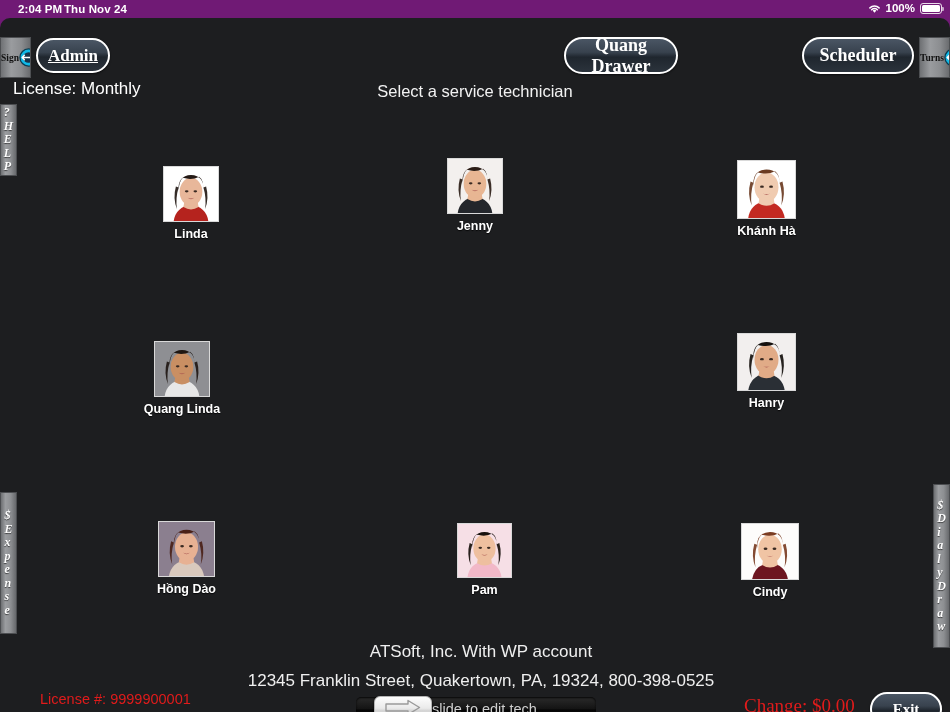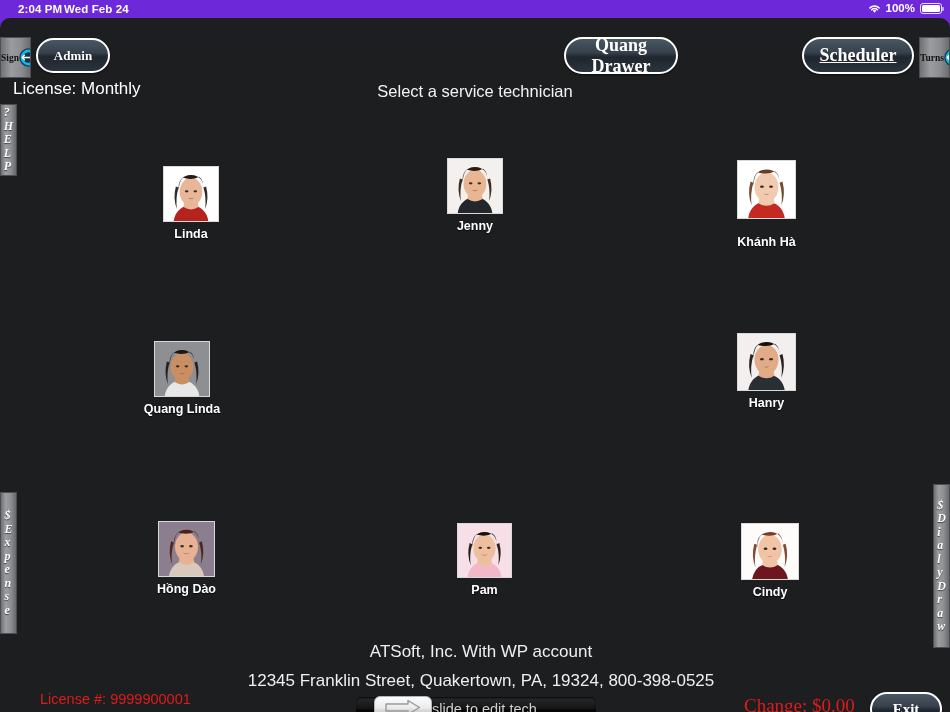--- a/index.html
+++ b/index.html
@@ -10,21 +10,21 @@
   body {
     width: 950px;
     height: 712px;
     overflow: hidden;
     font-family: "Liberation Sans", sans-serif;
   }
   #app {
     position: relative;
     width: 950px;
     height: 712px;
-    background: #6d28d9;
+    background: #701a75;
     overflow: hidden;
   }
   
   .statusbar {
     position: absolute;
     top: 0; left: 0;
     width: 950px;
     height: 20px;
     color: #ffffff;
     font-size: 11.5px;
@@ -102,37 +102,37 @@
     align-items: center;
     justify-content: center;
     box-sizing: border-box;
     box-shadow: 0 1px 2px rgba(0,0,0,0.6);
     cursor: pointer;
     user-select: none;
   }
   .pill-admin {
     left: 36px; top: 20px;
     width: 74px; height: 35px;
-    font-size: 13px;
+    font-size: 17px;
+    text-decoration: underline;
   }
   .pill-opendrawer {
     left: 564px; top: 19px;
     width: 114px; height: 37px;
     font-size: 18px;
   }
   .pill-customer {
     left: 684px; top: 19px;
     width: 112px; height: 37px;
     font-size: 18px;
   }
   .pill-scheduler {
     left: 802px; top: 19px;
     width: 112px; height: 37px;
     font-size: 18px;
-    text-decoration: underline;
   }
   .pill-exit {
     left: 870px; top: 674px;
     width: 72px; height: 34px;
     font-size: 15px;
   }
 
   
   .corner-tab {
     position: absolute;
@@ -296,21 +296,21 @@
     justify-content: center;
   }
 </style>
 </head>
 <body>
 
 <div id="app">
 
   <div class="statusbar">
     <div class="sb-time">2:04 PM</div>
-    <div class="sb-date">Wed Feb 24</div>
+    <div class="sb-date">Thu Nov 24</div>
     <div class="sb-right">
       <span>
         <svg class="wifi-icon" width="15" height="11" viewBox="0 0 15 11">
           <path d="M7.5 9.8 L5.6 7.6 a3 3 0 0 1 3.8 0 Z" fill="#fff"></path>
           <path d="M2.9 4.9 a6.8 6.8 0 0 1 9.2 0" stroke="#fff" stroke-width="1.5" fill="none" stroke-linecap="round"></path>
           <path d="M4.6 6.7 a4.4 4.4 0 0 1 5.8 0" stroke="#fff" stroke-width="1.4" fill="none" stroke-linecap="round"></path>
         </svg>
       </span>
       <span class="sb-batt-pct">100%</span>
       <span class="batt">
@@ -428,21 +428,21 @@
               <path d="M27 44 q-2 -28 23 -29 q25 1 23 29 q1 -20 -8 -26 q-13 7 -30 2 q-7 6 -8 24 Z" fill="#2b1d16"></path>
               <path d="M27 38 q-6 20 -3 40 q-8 -20 -2 -42 Z" fill="#2b1d16" opacity="0.92"></path>
               <path d="M73 38 q6 20 3 40 q8 -20 2 -42 Z" fill="#2b1d16" opacity="0.92"></path>
               <ellipse cx="42" cy="45" rx="3.4" ry="2.1" fill="#3a2a22"></ellipse>
               <ellipse cx="58" cy="45" rx="3.4" ry="2.1" fill="#3a2a22"></ellipse>
               <path d="M44 57 q6 5 12 0 q-6 3 -12 0 Z" fill="#a8544f"></path>
             </svg>
           </div>
           <div class="tech-name">Jenny</div>
         </div>
-        <div class="tech" style="left: 697px; top: 142px; width: 139px; gap: 11px;">
+        <div class="tech" style="left: 697px; top: 142px; width: 139px;">
           <div class="tech-photo" style="width: 59px; height: 59px;">
             <svg viewBox="0 0 100 100" preserveAspectRatio="xMidYMid slice">
               <defs>
                 <radialGradient id="bgf2" cx="50%" cy="38%" r="78%">
                   <stop offset="0%" stop-color="#ffffff"></stop>
                   <stop offset="100%" stop-color="#ffffff"></stop>
                 </radialGradient>
               </defs>
               <rect width="100" height="100" fill="url(#bgf2)"></rect>
               <path d="M18 100 q4 -26 32 -30 q28 4 32 30 Z" fill="#c32a22"></path>

